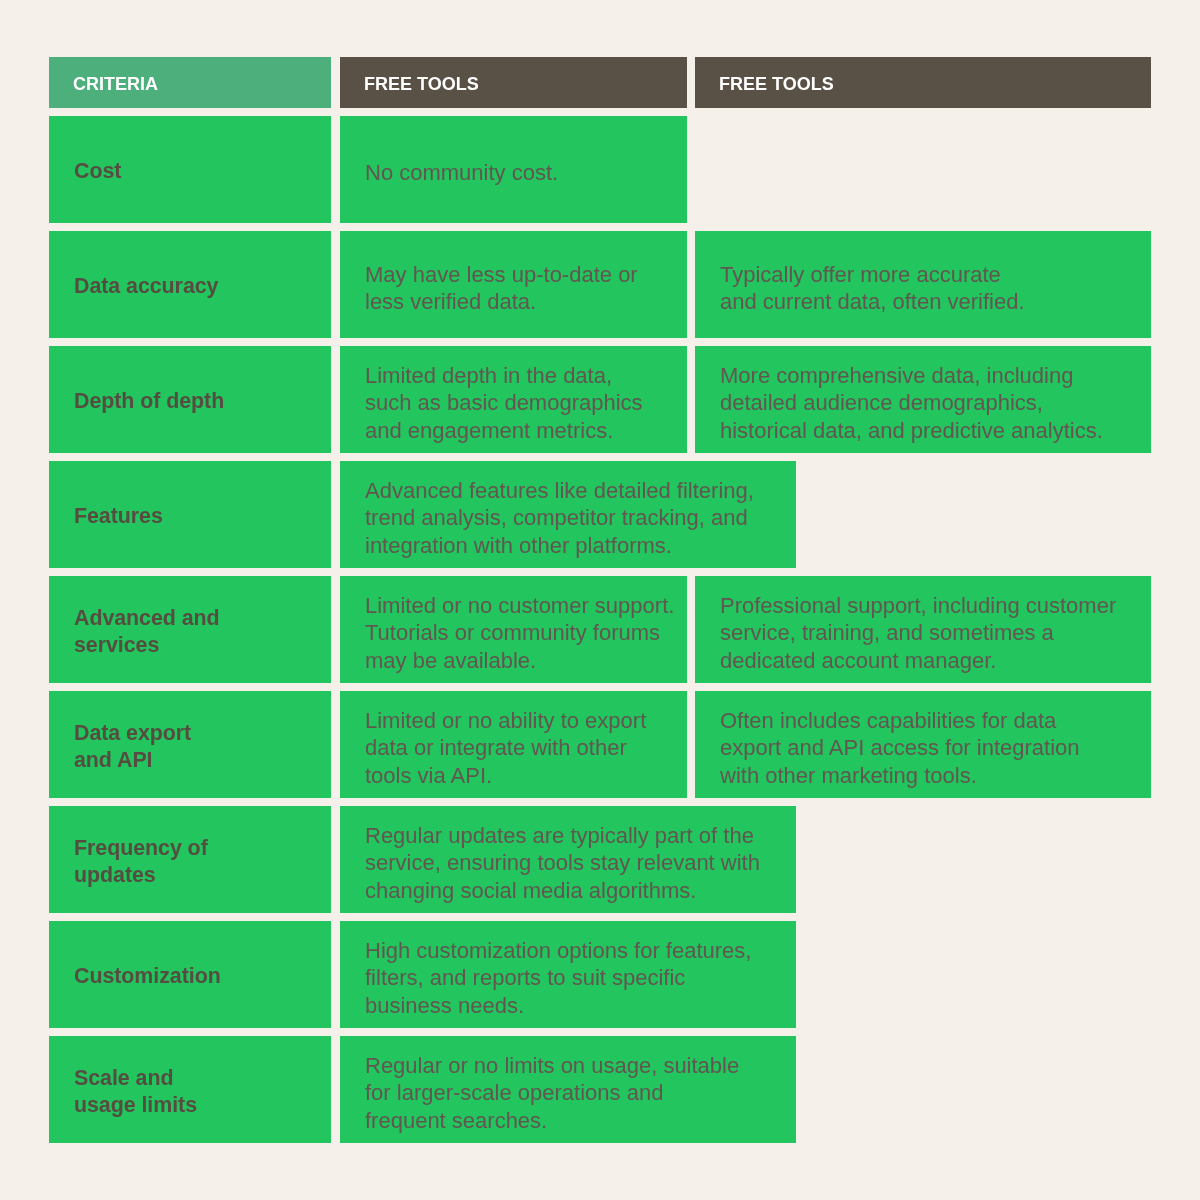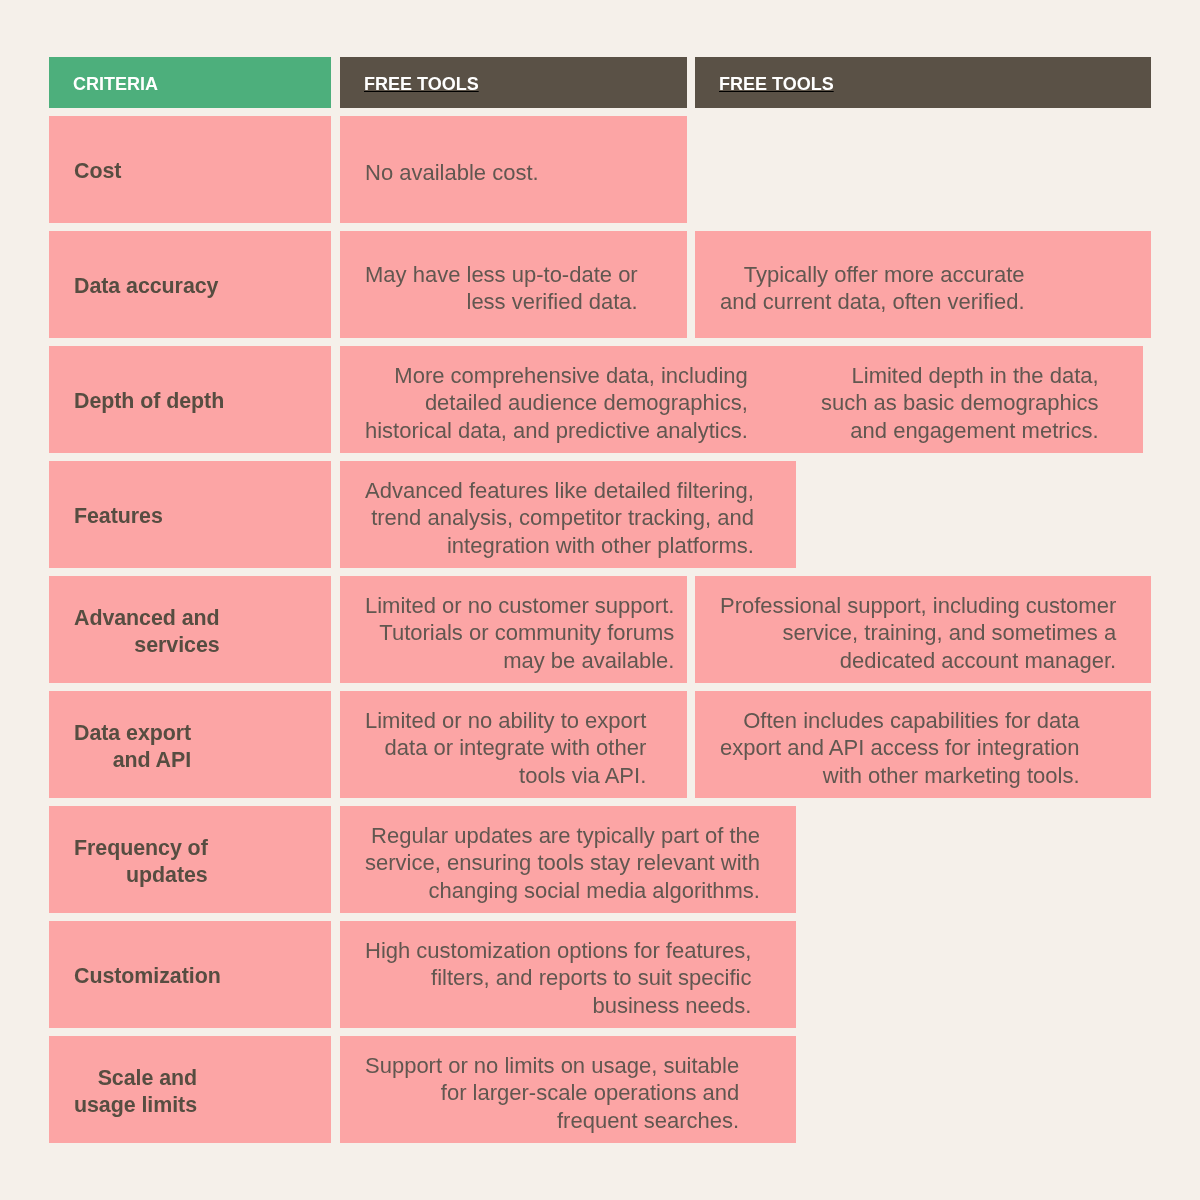--- a/index.html
+++ b/index.html
@@ -15,51 +15,50 @@
     font-family: "Liberation Sans", sans-serif;
     -webkit-font-smoothing: antialiased;
   }
 
   .table {
     position: absolute;
     left: 49px;
     top: 57px;
     width: 1102px;
     transform: translateZ(0);
-    text-align: right;
     -webkit-font-smoothing: antialiased;
   }
 
   .hrow { display: flex; height: 51px; }
   .brow { display: flex; height: 107px; margin-top: 8px; }
 
   .col1 { width: 282px; margin-right: 9px; flex: 0 0 282px; }
   .col2 { width: 347px; margin-right: 8px; flex: 0 0 347px; }
   .col3 { width: 456px; flex: 0 0 456px; }
 
   .hcell {
     display: flex;
     align-items: center;
     padding-left: 24px;
     padding-top: 4px;
   }
   .hcell-criteria { background: #4daf7c; }
-  .hcell-tools { background: #5a5146; text-decoration: underline; }
+  .hcell-tools { background: #5a5146; }
   .hlabel {
     position: relative;
     top: -0.5px;
     color: #ffffff;
     font-size: 18px;
     font-weight: bold;
     letter-spacing: 0;
     line-height: 1;
   }
 
   .bcell {
-    background: #fca5a5;
+    background: #22c55e;
     display: flex;
     align-items: center;
     padding-left: 25px;
     padding-right: 6px;
     padding-top: 7px;
   }
   .ctext {
     position: relative;
     top: -1px;
     font-size: 21.4px;
@@ -90,50 +89,50 @@
     </div>
     <div class="hcell hcell-tools col3">
       <span class="hlabel">FREE TOOLS</span>
     </div>
   </div>
   <div class="brow">
     <div class="bcell col1">
         <span class="ctext">Cost</span>
       </div>
     <div class="bcell col2">
-        <span class="btext">No available cost.</span>
+        <span class="btext">No community cost.</span>
       </div>
   </div>
   <div class="brow">
     <div class="bcell col1">
         <span class="ctext">Data accuracy</span>
       </div>
     <div class="bcell col2">
         <span class="btext">May have less up-to-date or
 less verified data.</span>
       </div>
     <div class="bcell col3">
         <span class="btext">Typically offer more accurate
 and current data, often verified.</span>
       </div>
   </div>
   <div class="brow">
     <div class="bcell col1">
         <span class="ctext">Depth of depth</span>
+      </div>
+    <div class="bcell col2">
+        <span class="btext">Limited depth in the data,
+such as basic demographics
+and engagement metrics.</span>
       </div>
     <div class="bcell col3">
         <span class="btext">More comprehensive data, including
 detailed audience demographics,
 historical data, and predictive analytics.</span>
       </div>
-    <div class="bcell col2">
-        <span class="btext">Limited depth in the data,
-such as basic demographics
-and engagement metrics.</span>
-      </div>
   </div>
   <div class="brow">
     <div class="bcell col1">
         <span class="ctext">Features</span>
       </div>
     <div class="bcell col3">
         <span class="btext">Advanced features like detailed filtering,
 trend analysis, competitor tracking, and
 integration with other platforms.</span>
       </div>
@@ -190,18 +189,18 @@
 filters, and reports to suit specific
 business needs.</span>
       </div>
   </div>
   <div class="brow">
     <div class="bcell col1">
         <span class="ctext">Scale and
 usage limits</span>
       </div>
     <div class="bcell col3">
-        <span class="btext">Support or no limits on usage, suitable
+        <span class="btext">Regular or no limits on usage, suitable
 for larger-scale operations and
 frequent searches.</span>
       </div>
   </div>
 </div>
 
 </body></html>

